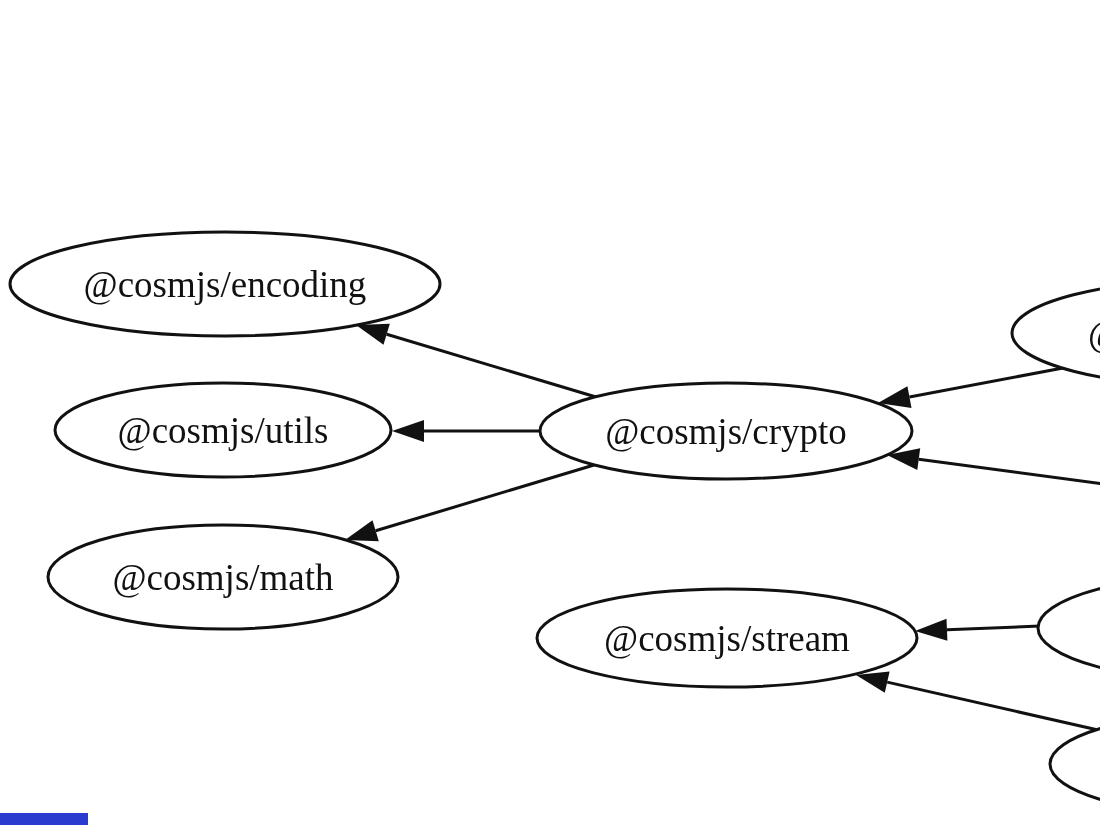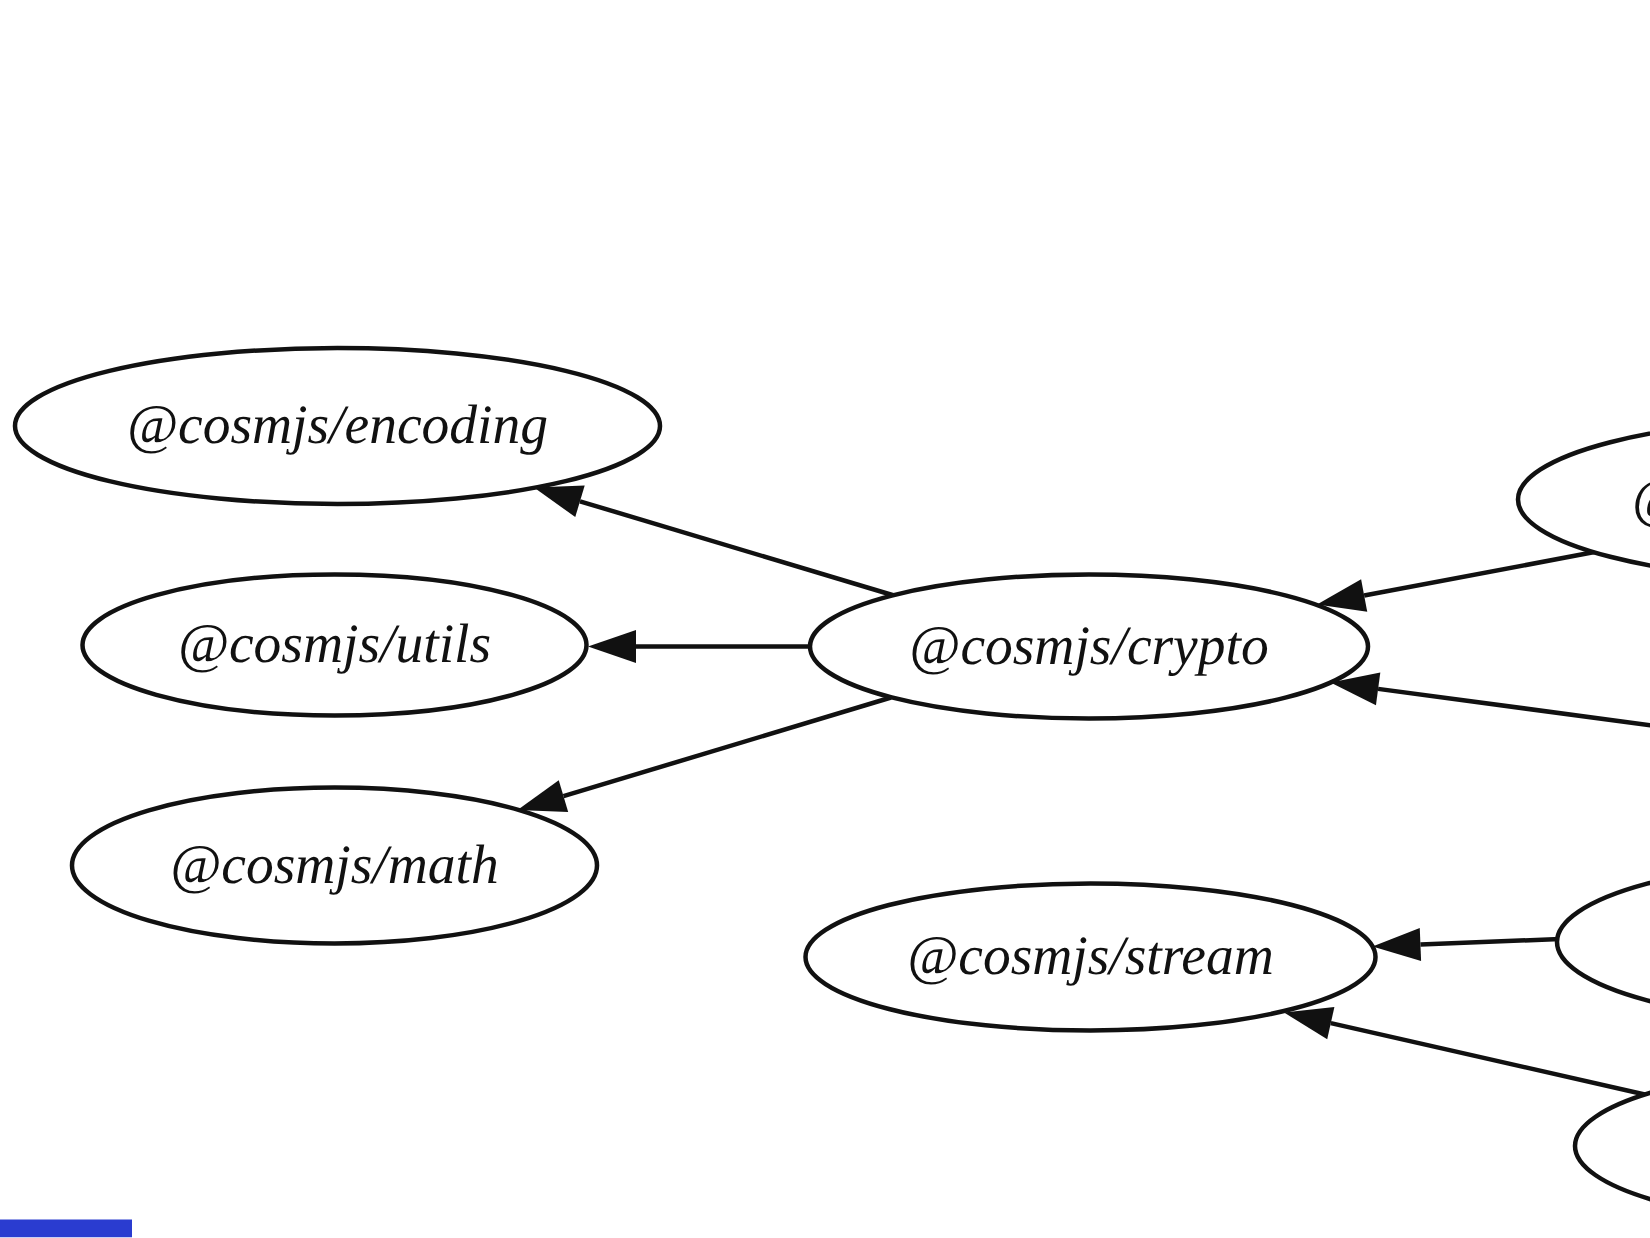--- a/index.html
+++ b/index.html
@@ -9,21 +9,20 @@
     height: 825px;
     background: #ffffff;
     overflow: hidden;
     font-family: "Liberation Serif", "DejaVu Serif", serif;
   }
   .stage {
     position: relative;
     width: 1100px;
     height: 825px;
     background: #ffffff;
-    font-style: italic;
   }
   svg.graph {
     position: absolute;
     left: 0;
     top: 0;
   }
   .node-label {
     font-family: "Liberation Serif", "DejaVu Serif", serif;
     fill: #111111;
   }

